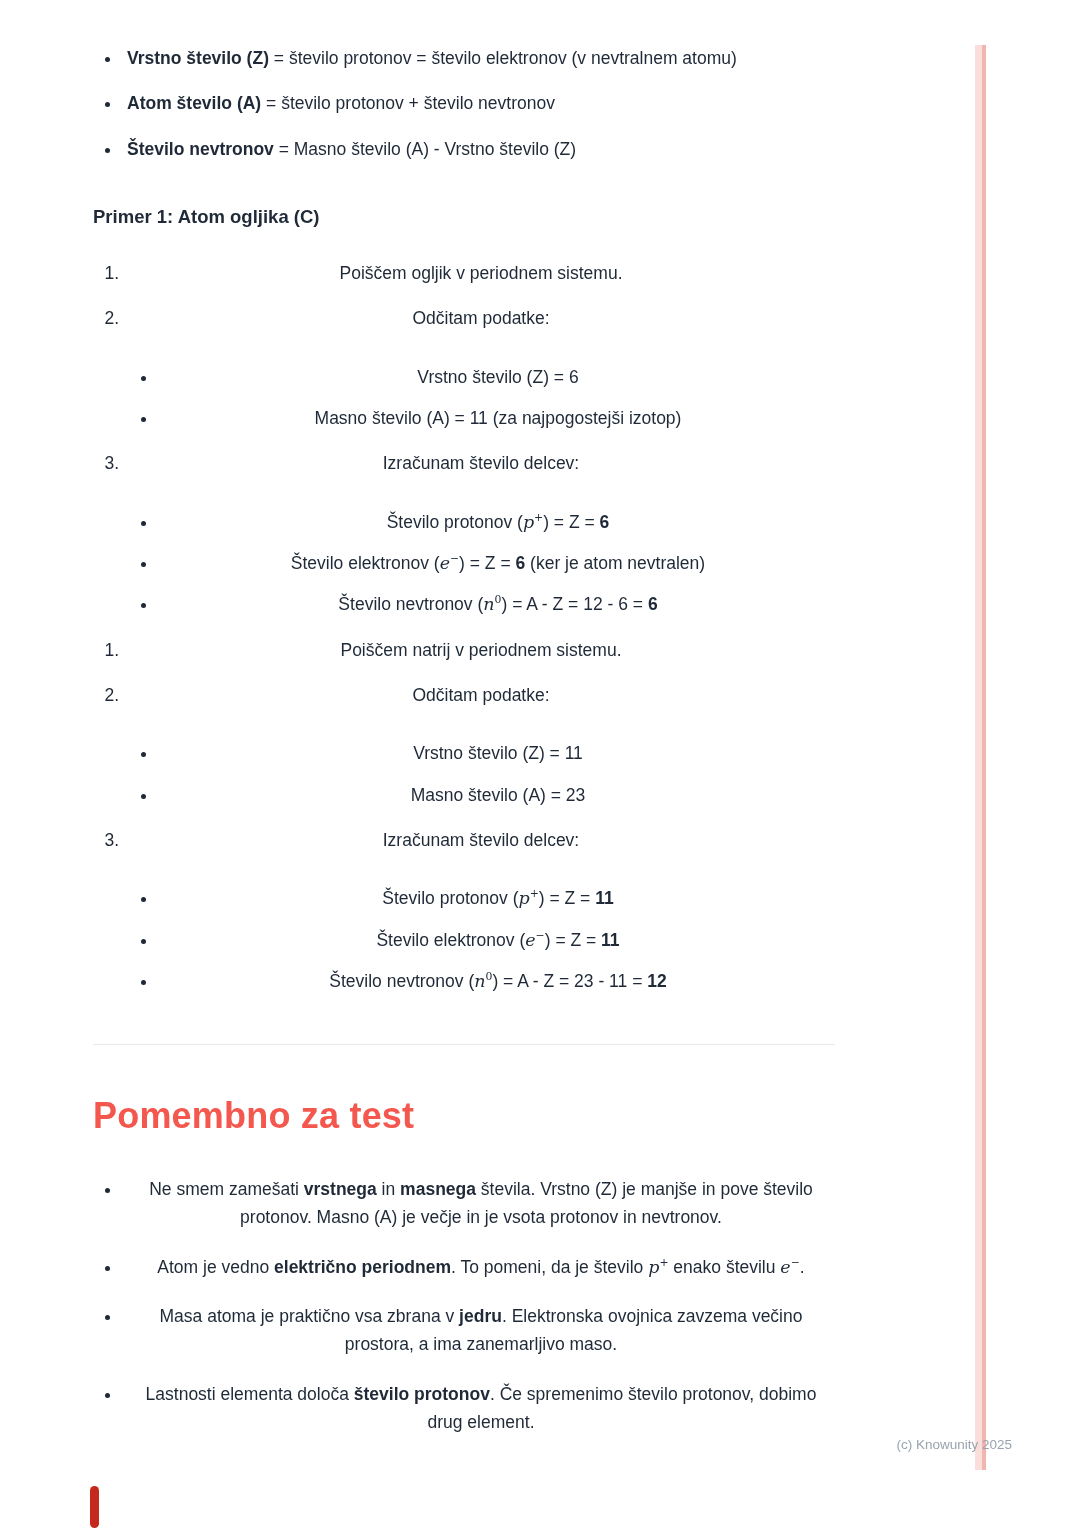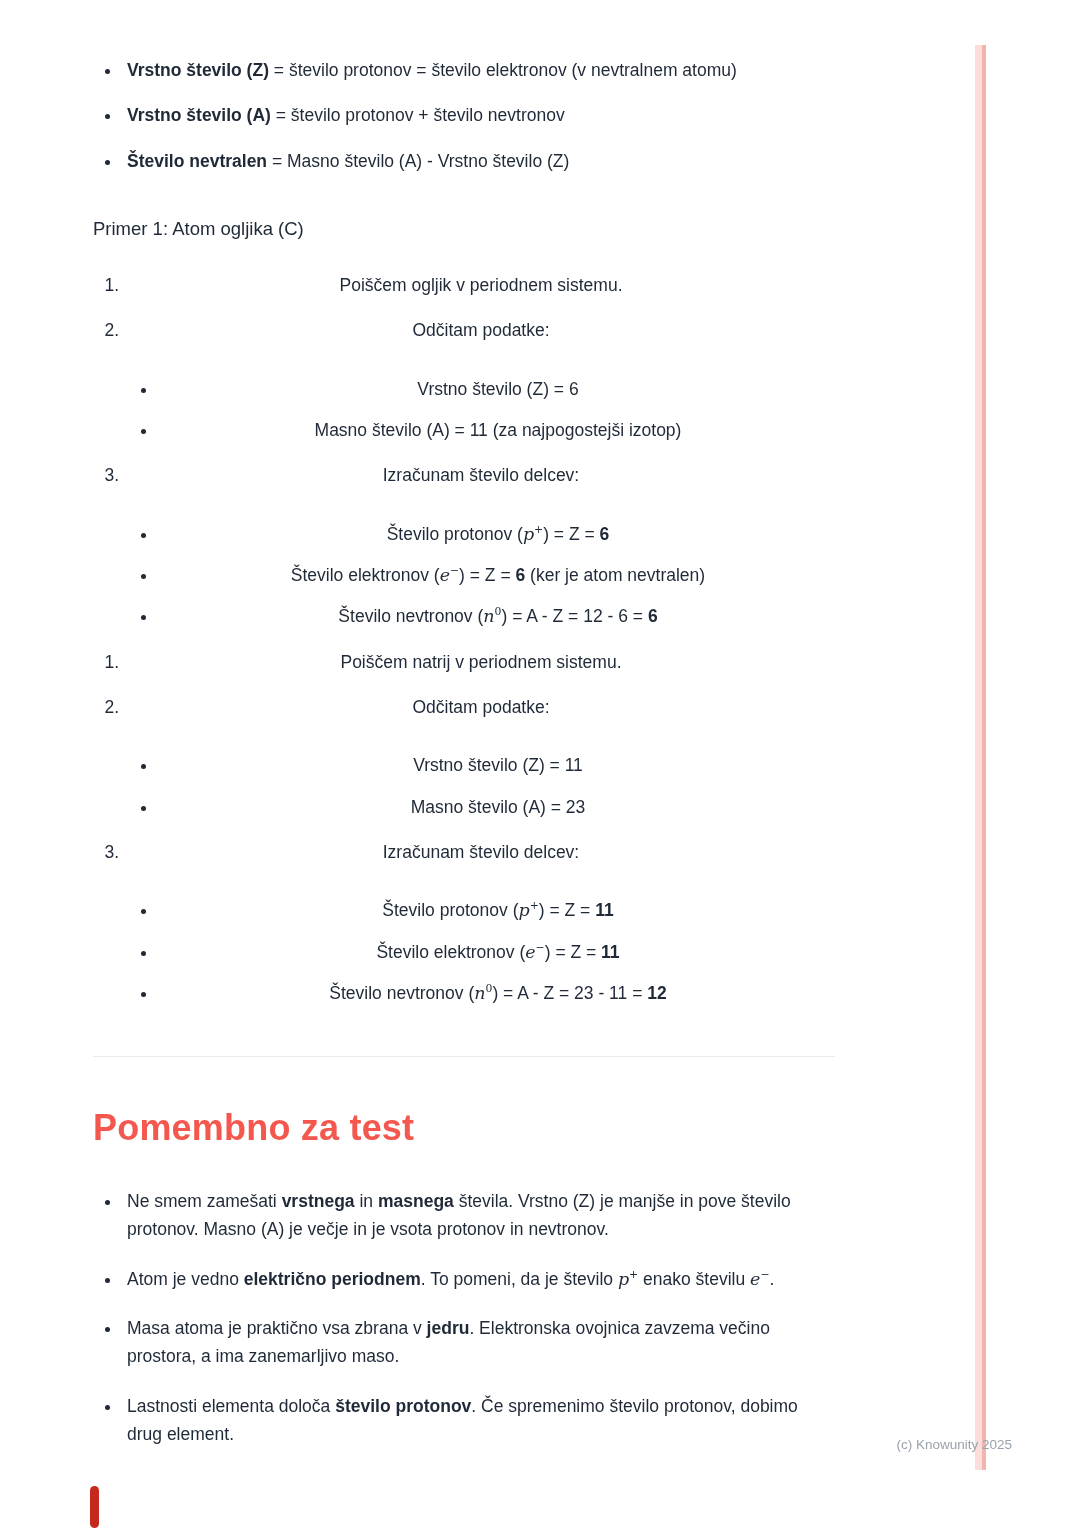--- a/index.html
+++ b/index.html
@@ -7,37 +7,37 @@
     width:1080px;height:1528px;position:relative;overflow:hidden;
     background:#ffffff;
     font-family:"Liberation Sans",sans-serif;
     color:var(--text,#1f2937);
   }
   .content{
     position:absolute;left:93px;top:44px;width:742px;
     font-size:17.5px;line-height:1.62;
   }
   strong{font-weight:700;}
-  ul.defs{list-style:disc;margin:12px 0 0 0;padding-left:29px;}
+  ul.defs{list-style:disc;margin:0 0 0 0;padding-left:29px;}
   ul.defs>li{margin-bottom:17px;padding-left:5px;}
-  h3.example-title{font-size:18.5px;font-weight:400;margin:39px 0 27px 0;color:var(--text,#1f2937);}
+  h3.example-title{font-size:18.5px;font-weight:700;margin:39px 0 27px 0;color:var(--text,#1f2937);}
   ol.steps{margin:0;padding-left:31px;text-align:center;}
   ol.steps>li{margin-bottom:17px;padding-left:3px;}
   ul.sub{list-style:disc;margin:30px 0 2px 0;padding-left:31px;}
   ul.sub>li{margin-bottom:13px;padding-left:3px;}
   .math{font-family:"DejaVu Serif",serif;font-style:italic;}
   .math sup{font-style:normal;font-size:0.62em;font-family:"DejaVu Serif",serif;}
   hr.divider{border:none;border-top:1px solid var(--divider,#e8eaed);margin:48px 0 0 0;}
   h1.section-title{
     color:var(--accent,#f4574d);
     font-size:36px;font-weight:700;letter-spacing:0.2px;
     margin:42px 0 30px 0;
   }
   ul.notes{list-style:disc;margin:0;padding-left:29px;}
-  ul.notes>li{margin-bottom:21px;padding-left:5px;}
+  ul.notes>li{margin-bottom:21px;padding-left:5px;text-align:center;}
   .stripe{
     position:absolute;right:94px;top:45px;width:11px;height:1425px;
     background:linear-gradient(to right,
       var(--stripe_light,#fbdedc) 0px,
       var(--stripe_light,#fbdedc) 7px,
       var(--stripe_dark,#f1b5b0) 7px,
       var(--stripe_dark,#f1b5b0) 11px);
   }
   .footer{
     position:absolute;right:68px;top:1437px;
@@ -47,22 +47,22 @@
     position:absolute;left:90px;top:1486px;width:9px;height:42px;
     background:var(--red_bar,#c5281c);border-radius:5px;
   }
 </style>
 </head>
 <body>
 
 <div class="content">
   <ul class="defs" id="defs">
       <li><strong>Vrstno število (Z)</strong> = število protonov = število elektronov (v nevtralnem atomu)</li>
-      <li><strong>Vrstno število (A)</strong> = število protonov + število nevtronov</li>
-      <li><strong>Število nevtralen</strong> = Masno število (A) - Vrstno število (Z)</li>
+      <li><strong>Atom število (A)</strong> = število protonov + število nevtronov</li>
+      <li><strong>Število nevtronov</strong> = Masno število (A) - Vrstno število (Z)</li>
     </ul>
 
   <h3 class="example-title">Primer 1: Atom ogljika (C)</h3>
   <ol class="steps" id="steps-0">
       <li>Poiščem ogljik v periodnem sistemu.</li>
       <li>Odčitam podatke:<ul class="sub">
           <li>Vrstno število (Z) = 6</li>
           <li>Masno število (A) = 11 (za najpogostejši izotop)</li>
         </ul></li>
       <li>Izračunam število delcev:<ul class="sub">

